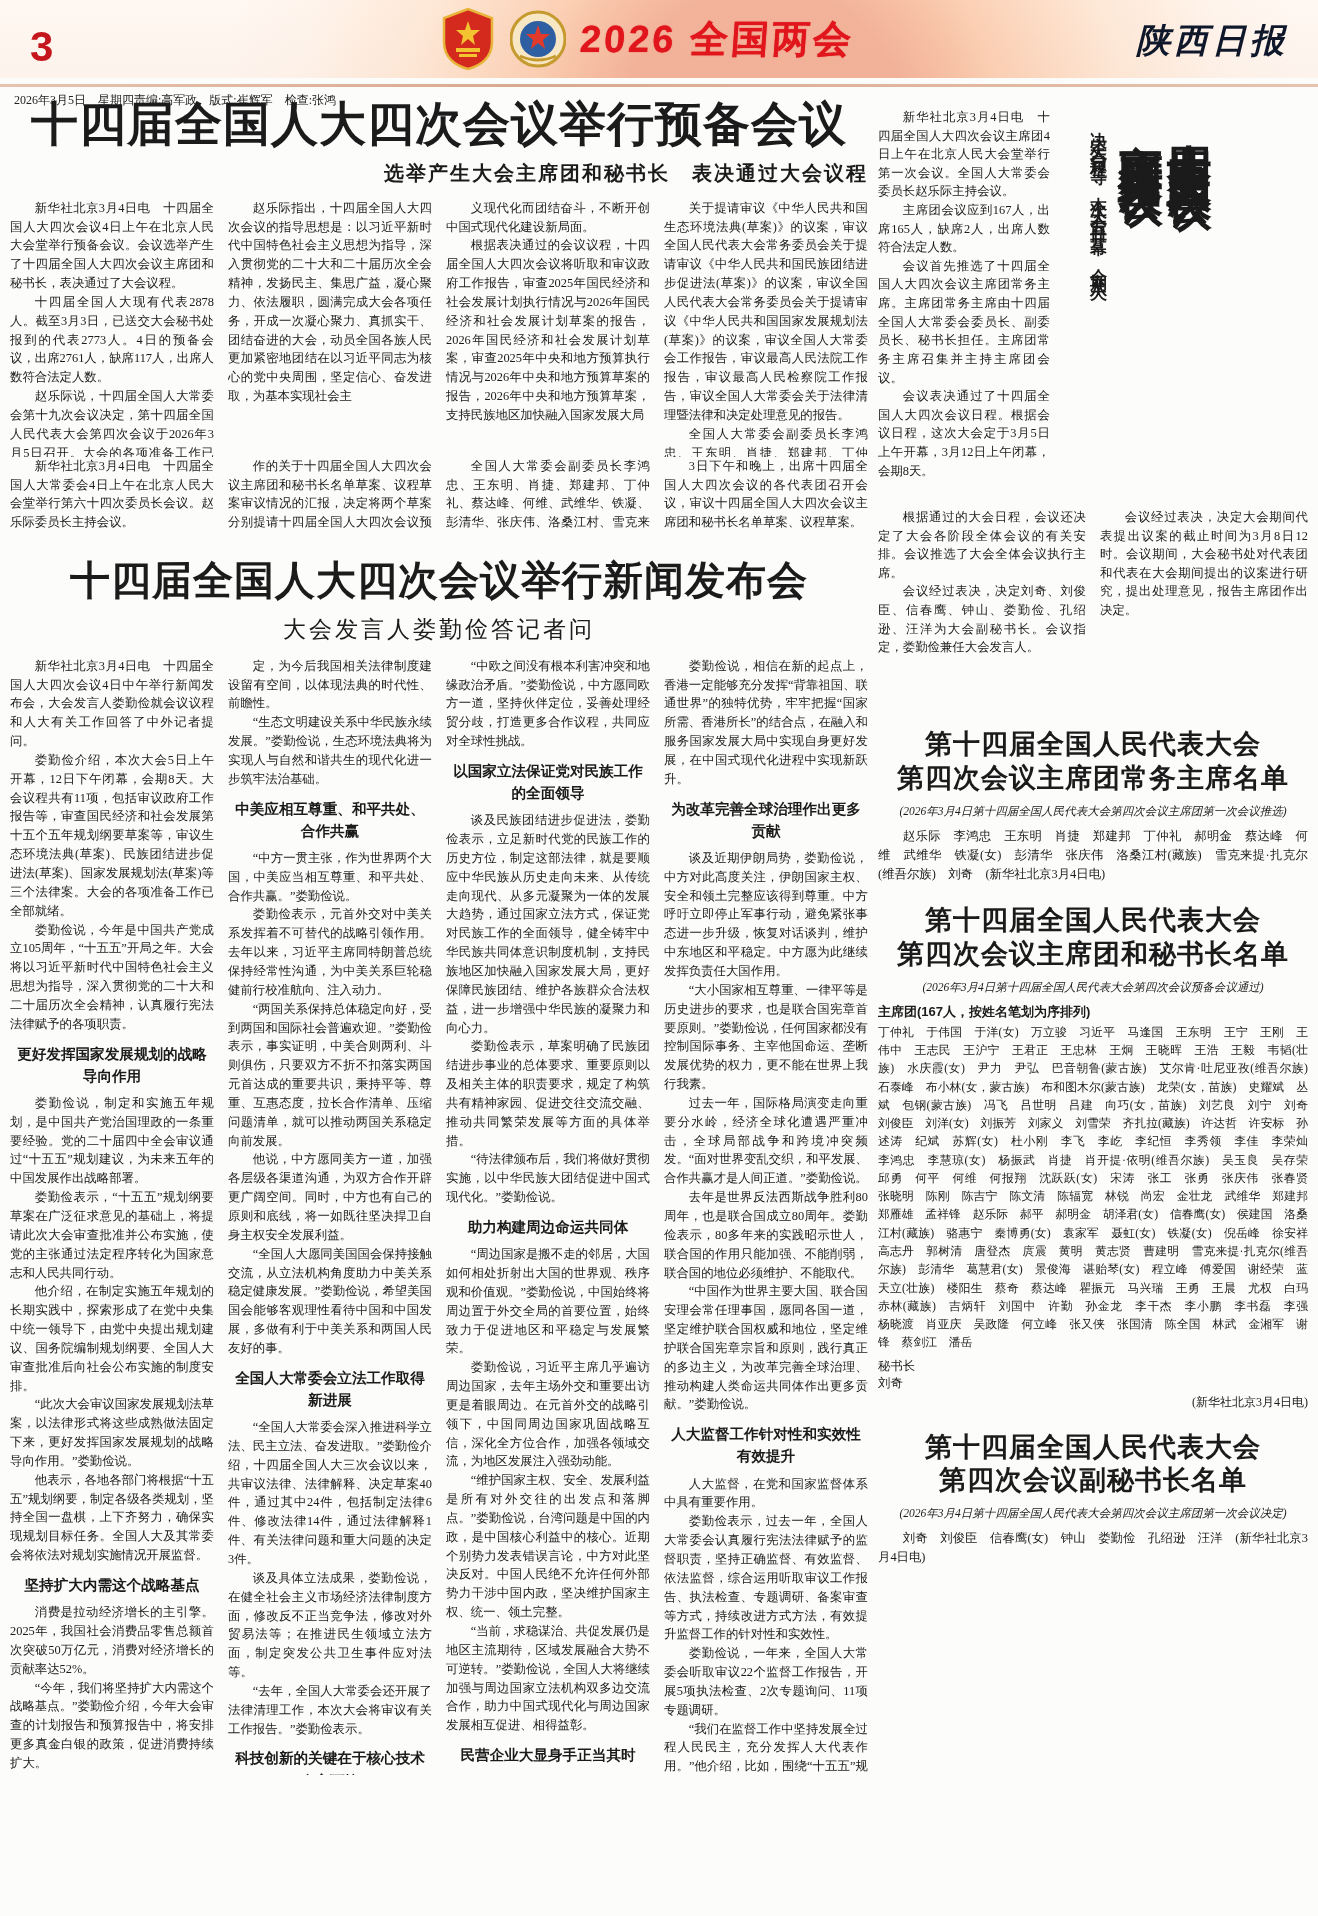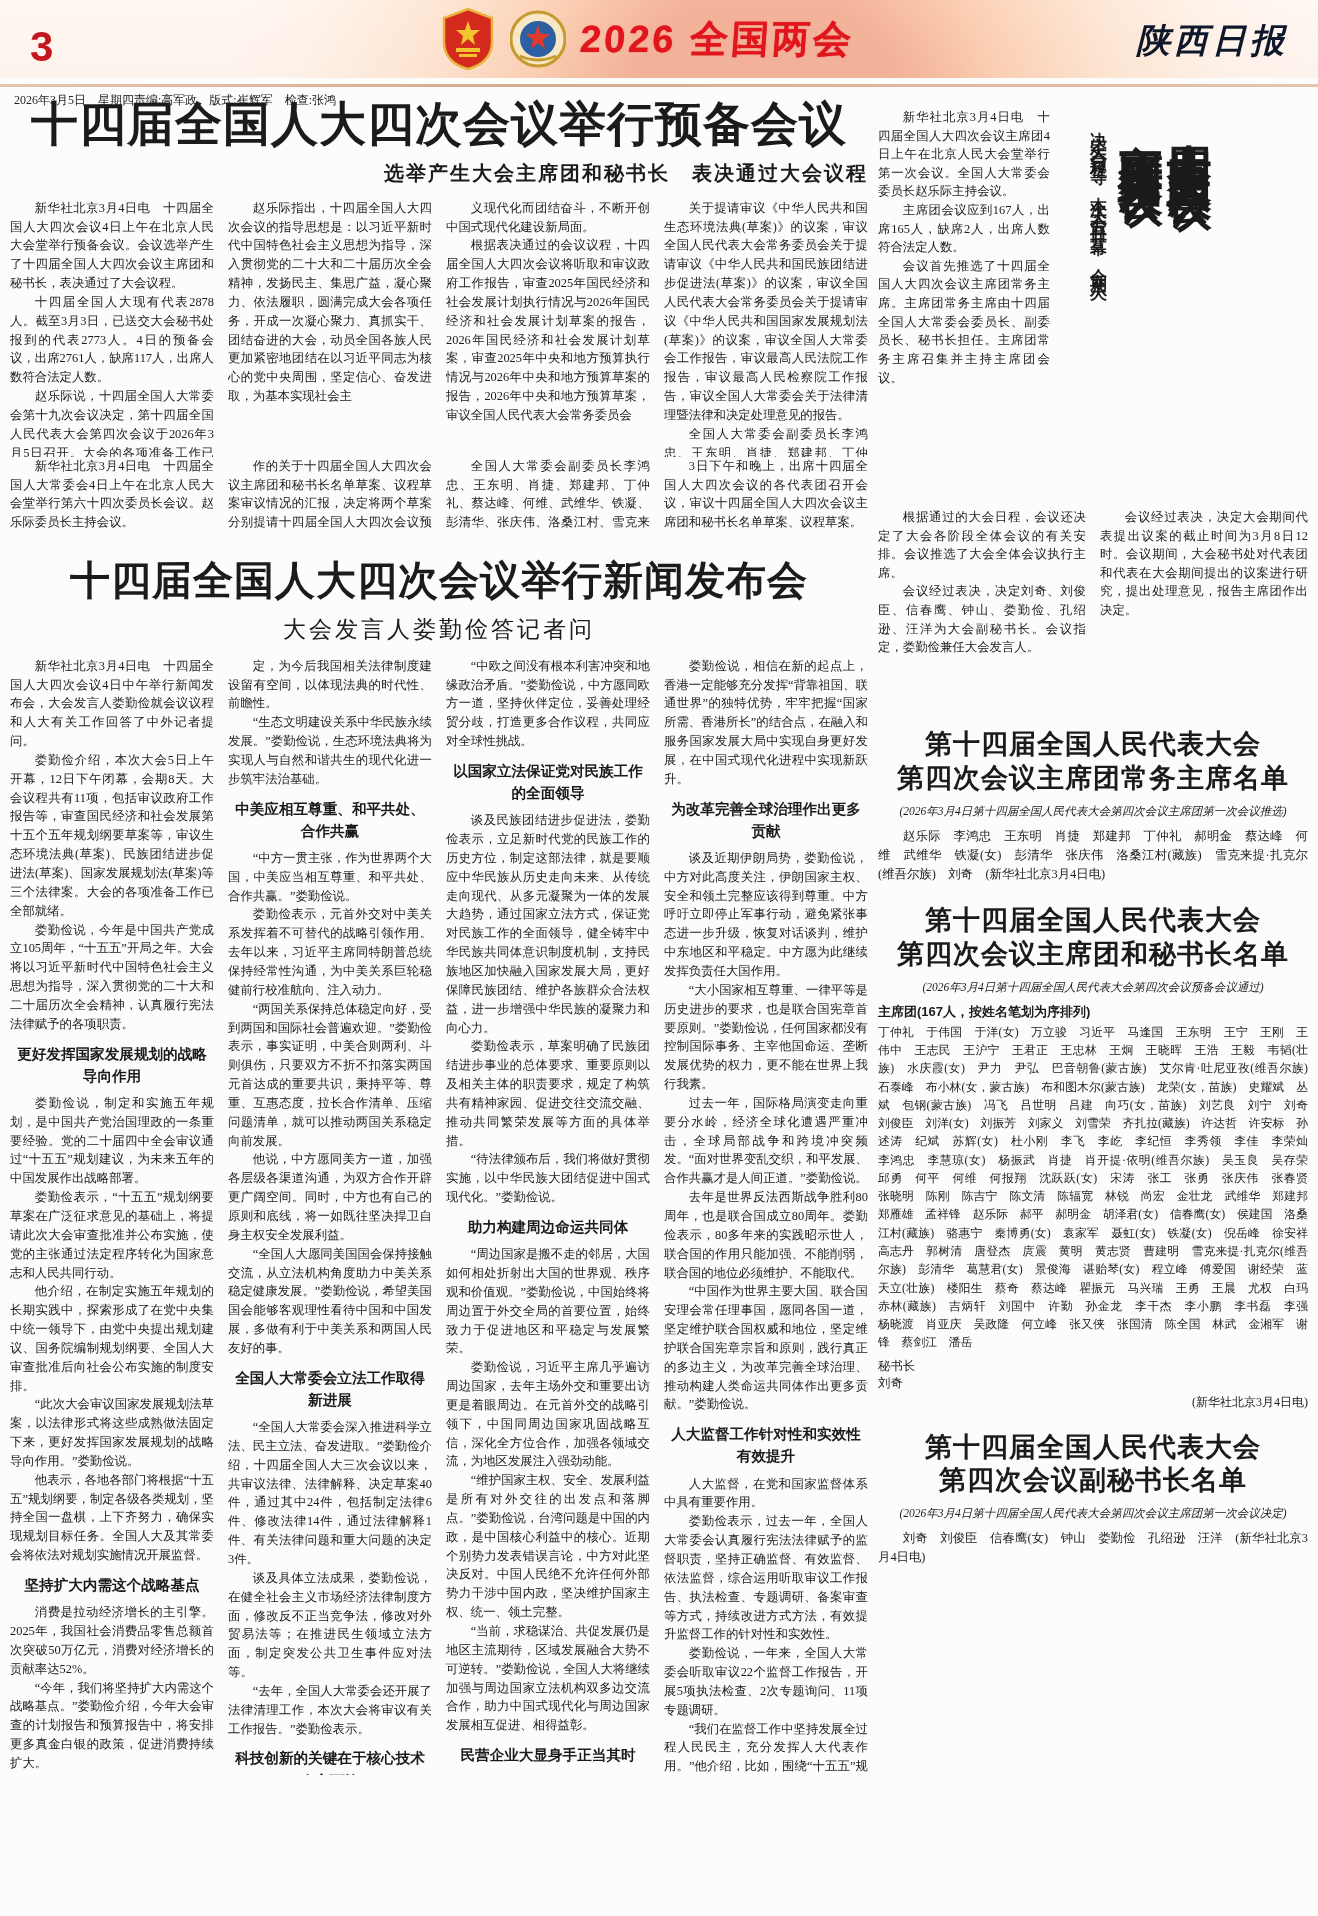--- a/index.html
+++ b/index.html
@@ -103,21 +103,21 @@
         <div class="col">
             <p class="para">新华社北京3月4日电　十四届全国人大四次会议4日上午在北京人民大会堂举行预备会议。会议选举产生了十四届全国人大四次会议主席团和秘书长，表决通过了大会议程。</p>
             <p class="para">十四届全国人大现有代表2878人。截至3月3日，已送交大会秘书处报到的代表2773人。4日的预备会议，出席2761人，缺席117人，出席人数符合法定人数。</p>
             <p class="para">赵乐际说，十四届全国人大常委会第十九次会议决定，第十四届全国人民代表大会第四次会议于2026年3月5日召开。大会的各项准备工作已经全部就绪。</p>
           </div>
         <div class="col">
             <p class="para">赵乐际指出，十四届全国人大四次会议的指导思想是：以习近平新时代中国特色社会主义思想为指导，深入贯彻党的二十大和二十届历次全会精神，发扬民主、集思广益，凝心聚力、依法履职，圆满完成大会各项任务，开成一次凝心聚力、真抓实干、团结奋进的大会，动员全国各族人民更加紧密地团结在以习近平同志为核心的党中央周围，坚定信心、奋发进取，为基本实现社会主</p>
           </div>
         <div class="col">
             <p class="para">义现代化而团结奋斗，不断开创中国式现代化建设新局面。</p>
-            <p class="para">根据表决通过的会议议程，十四届全国人大四次会议将听取和审议政府工作报告，审查2025年国民经济和社会发展计划执行情况与2026年国民经济和社会发展计划草案的报告，2026年国民经济和社会发展计划草案，审查2025年中央和地方预算执行情况与2026年中央和地方预算草案的报告，2026年中央和地方预算草案，审议全国人民代表大会常务委员会</p>
+            <p class="para">根据表决通过的会议议程，十四届全国人大四次会议将听取和审议政府工作报告，审查2025年国民经济和社会发展计划执行情况与2026年国民经济和社会发展计划草案的报告，2026年国民经济和社会发展计划草案，审查2025年中央和地方预算执行情况与2026年中央和地方预算草案的报告，2026年中央和地方预算草案，支持民族地区加快融入国家发展大局</p>
           </div>
         <div class="col">
             <p class="para">关于提请审议《中华人民共和国生态环境法典(草案)》的议案，审议全国人民代表大会常务委员会关于提请审议《中华人民共和国民族团结进步促进法(草案)》的议案，审议全国人民代表大会常务委员会关于提请审议《中华人民共和国国家发展规划法(草案)》的议案，审议全国人大常委会工作报告，审议最高人民法院工作报告，审议最高人民检察院工作报告，审议全国人大常委会关于法律清理暨法律和决定处理意见的报告。</p>
             <p class="para">全国人大常委会副委员长李鸿忠、王东明、肖捷、郑建邦、丁仲礼、蔡达峰、何维、武维华、铁凝、彭清华、张庆伟、洛桑江村、雪克来提·扎克尔，秘书长刘奇出席会议。</p>
           </div>
       </div>
     </div>
 
     <div>
       <div class="cols a2-cols">
@@ -204,20 +204,21 @@
   </div>
 
   <div class="right-zone">
 
     <div>
       <div class="r-top">
         <div class="r-top-text">
             <p class="para">新华社北京3月4日电　十四届全国人大四次会议主席团4日上午在北京人民大会堂举行第一次会议。全国人大常委会委员长赵乐际主持会议。</p>
             <p class="para">主席团会议应到167人，出席165人，缺席2人，出席人数符合法定人数。</p>
             <p class="para">会议首先推选了十四届全国人大四次会议主席团常务主席。主席团常务主席由十四届全国人大常委会委员长、副委员长、秘书长担任。主席团常务主席召集并主持主席团会议。</p>
+            <p class="para">会议表决通过了十四届全国人大四次会议日程。根据会议日程，这次大会定于3月5日上午开幕，3月12日上午闭幕，会期8天。</p>
           </div>
         <div class="r-vsub">决定大会日程等　本次大会五日开幕　会期八天</div>
         <div class="r-vhead">
           <div>十四届全国人大四次会议</div>
           <div>主席团举行第一次会议</div>
         </div>
       </div>
       <div class="r-more">
           <p class="para">根据通过的大会日程，会议还决定了大会各阶段全体会议的有关安排。会议推选了大会全体会议执行主席。</p>
           <p class="para">会议经过表决，决定刘奇、刘俊臣、信春鹰、钟山、娄勤俭、孔绍逊、汪洋为大会副秘书长。会议指定，娄勤俭兼任大会发言人。</p>

